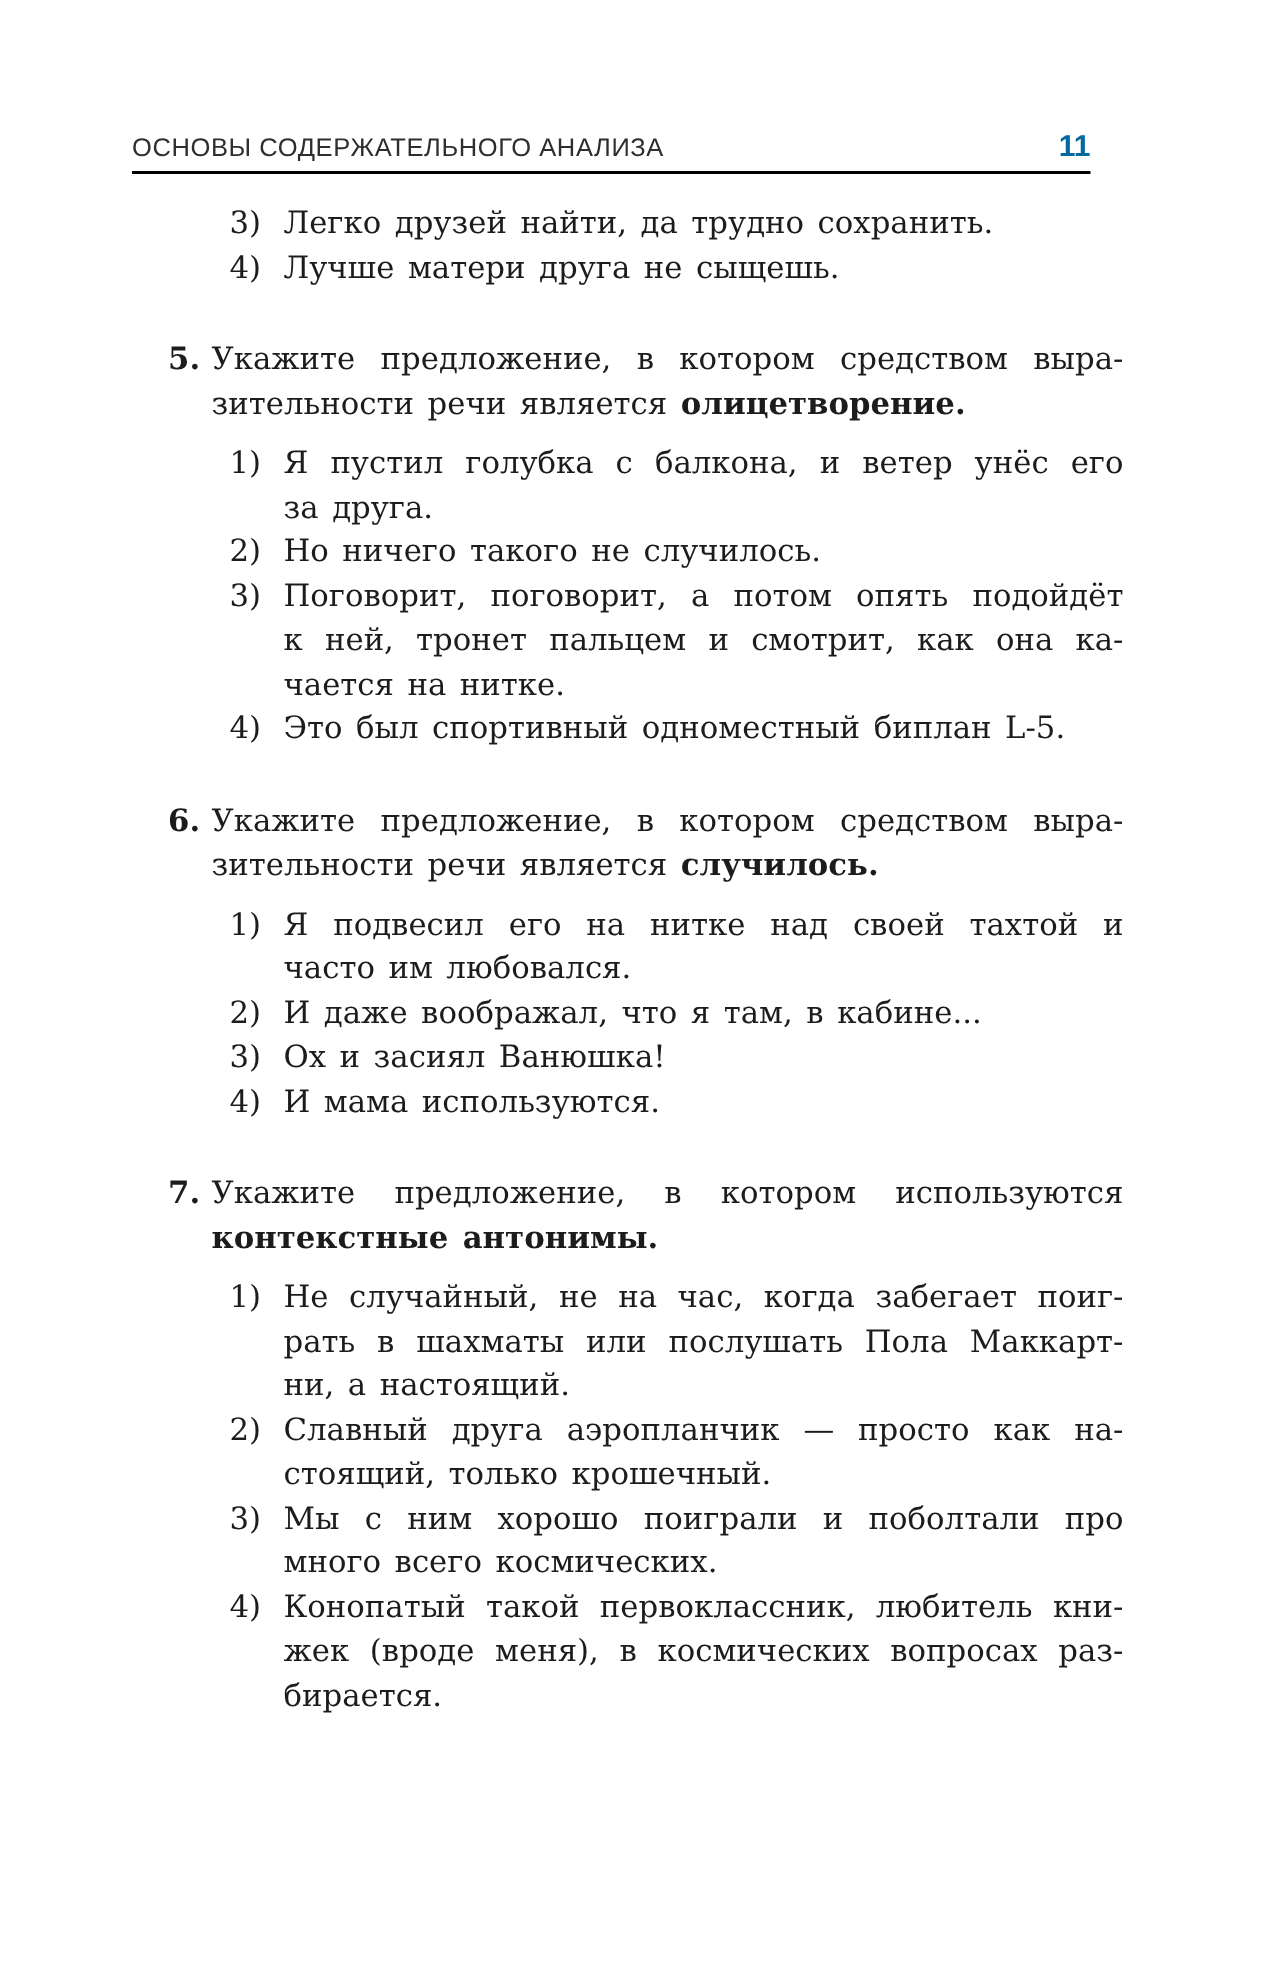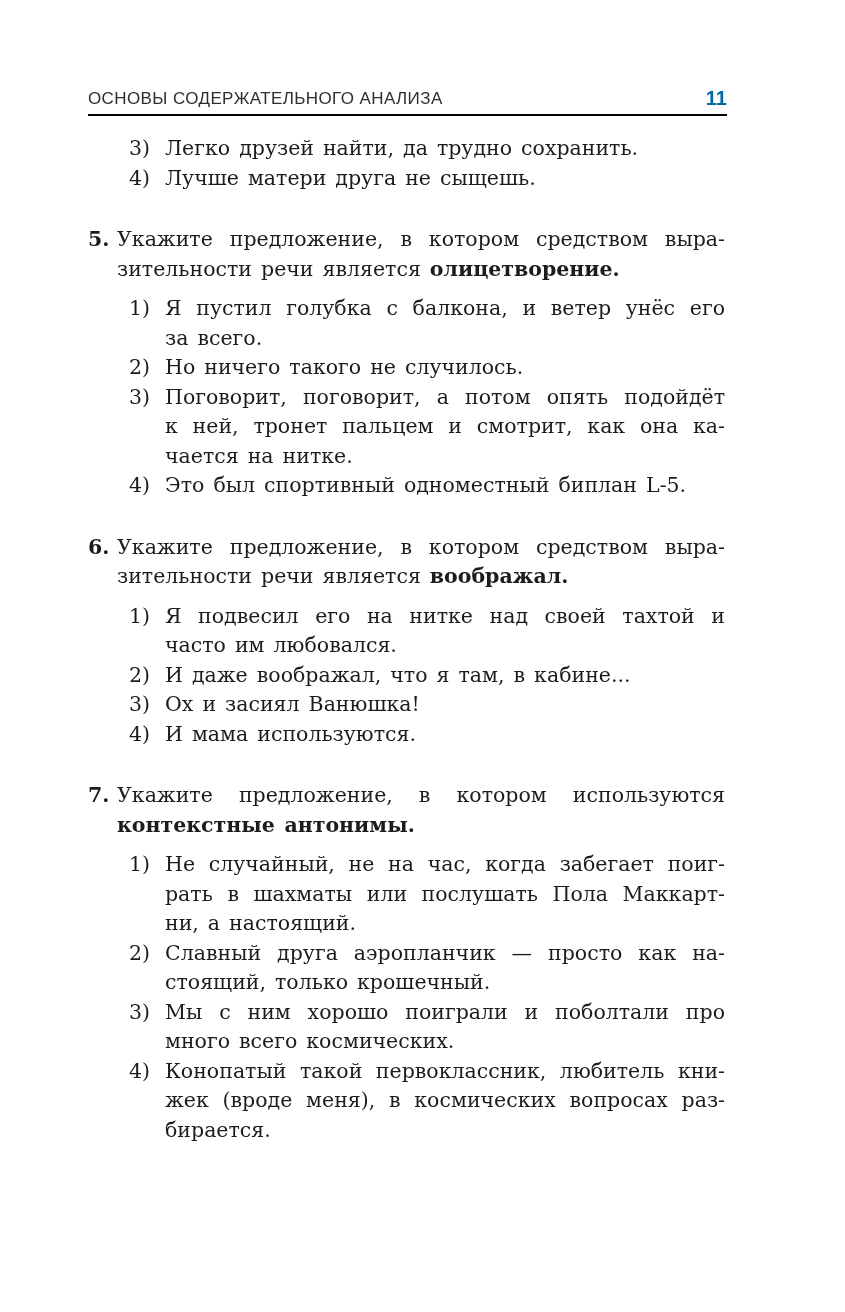--- a/index.html
+++ b/index.html
@@ -42,21 +42,21 @@
     color: #0369a1;
   }
   .header-rule {
     height: 2px;
     background: #000000;
     margin-top: 6px;
   }
 
   
   .content {
-    margin-left: 88px;
+    margin-left: 112px;
     width: 637px;
     font-family: "DejaVu Serif", serif;
     font-size: 20.5px;
     line-height: 29.5px;
     color: #1c1c1c;
     word-spacing: 2.5px;
   }
   .line {
     text-align: justify;
   }
@@ -112,40 +112,40 @@
     </div>
 
     <div class="question">
       <div class="q-head">
         <div class="line just first"><span class="qnum">5.</span><span>Укажите предложение, в котором средством выра-</span></div>
         <div class="line last"><span>зительности речи является </span><b>олицетворение.</b></div>
       </div>
       <div class="opt-list">
         <div class="option">
           <div class="line just first"><span class="onum">1)</span><span>Я пустил голубка с балкона, и ветер унёс его</span></div>
-          <div class="line last"><span>за всего.</span></div>
+          <div class="line last"><span>за друга.</span></div>
         </div>
         <div class="option">
           <div class="line last first"><span class="onum">2)</span><span>Но ничего такого не случилось.</span></div>
         </div>
         <div class="option">
           <div class="line just first"><span class="onum">3)</span><span>Поговорит, поговорит, а потом опять подойдёт</span></div>
           <div class="line just"><span>к ней, тронет пальцем и смотрит, как она ка-</span></div>
           <div class="line last"><span>чается на нитке.</span></div>
         </div>
         <div class="option">
           <div class="line last first"><span class="onum">4)</span><span>Это был спортивный одноместный биплан L-5.</span></div>
         </div>
       </div>
     </div>
 
     <div class="question">
       <div class="q-head">
         <div class="line just first"><span class="qnum">6.</span><span>Укажите предложение, в котором средством выра-</span></div>
-        <div class="line last"><span>зительности речи является </span><b>воображал.</b></div>
+        <div class="line last"><span>зительности речи является </span><b>случилось.</b></div>
       </div>
       <div class="opt-list">
         <div class="option">
           <div class="line just first"><span class="onum">1)</span><span>Я подвесил его на нитке над своей тахтой и</span></div>
           <div class="line last"><span>часто им любовался.</span></div>
         </div>
         <div class="option">
           <div class="line last first"><span class="onum">2)</span><span>И даже воображал, что я там, в кабине...</span></div>
         </div>
         <div class="option">

